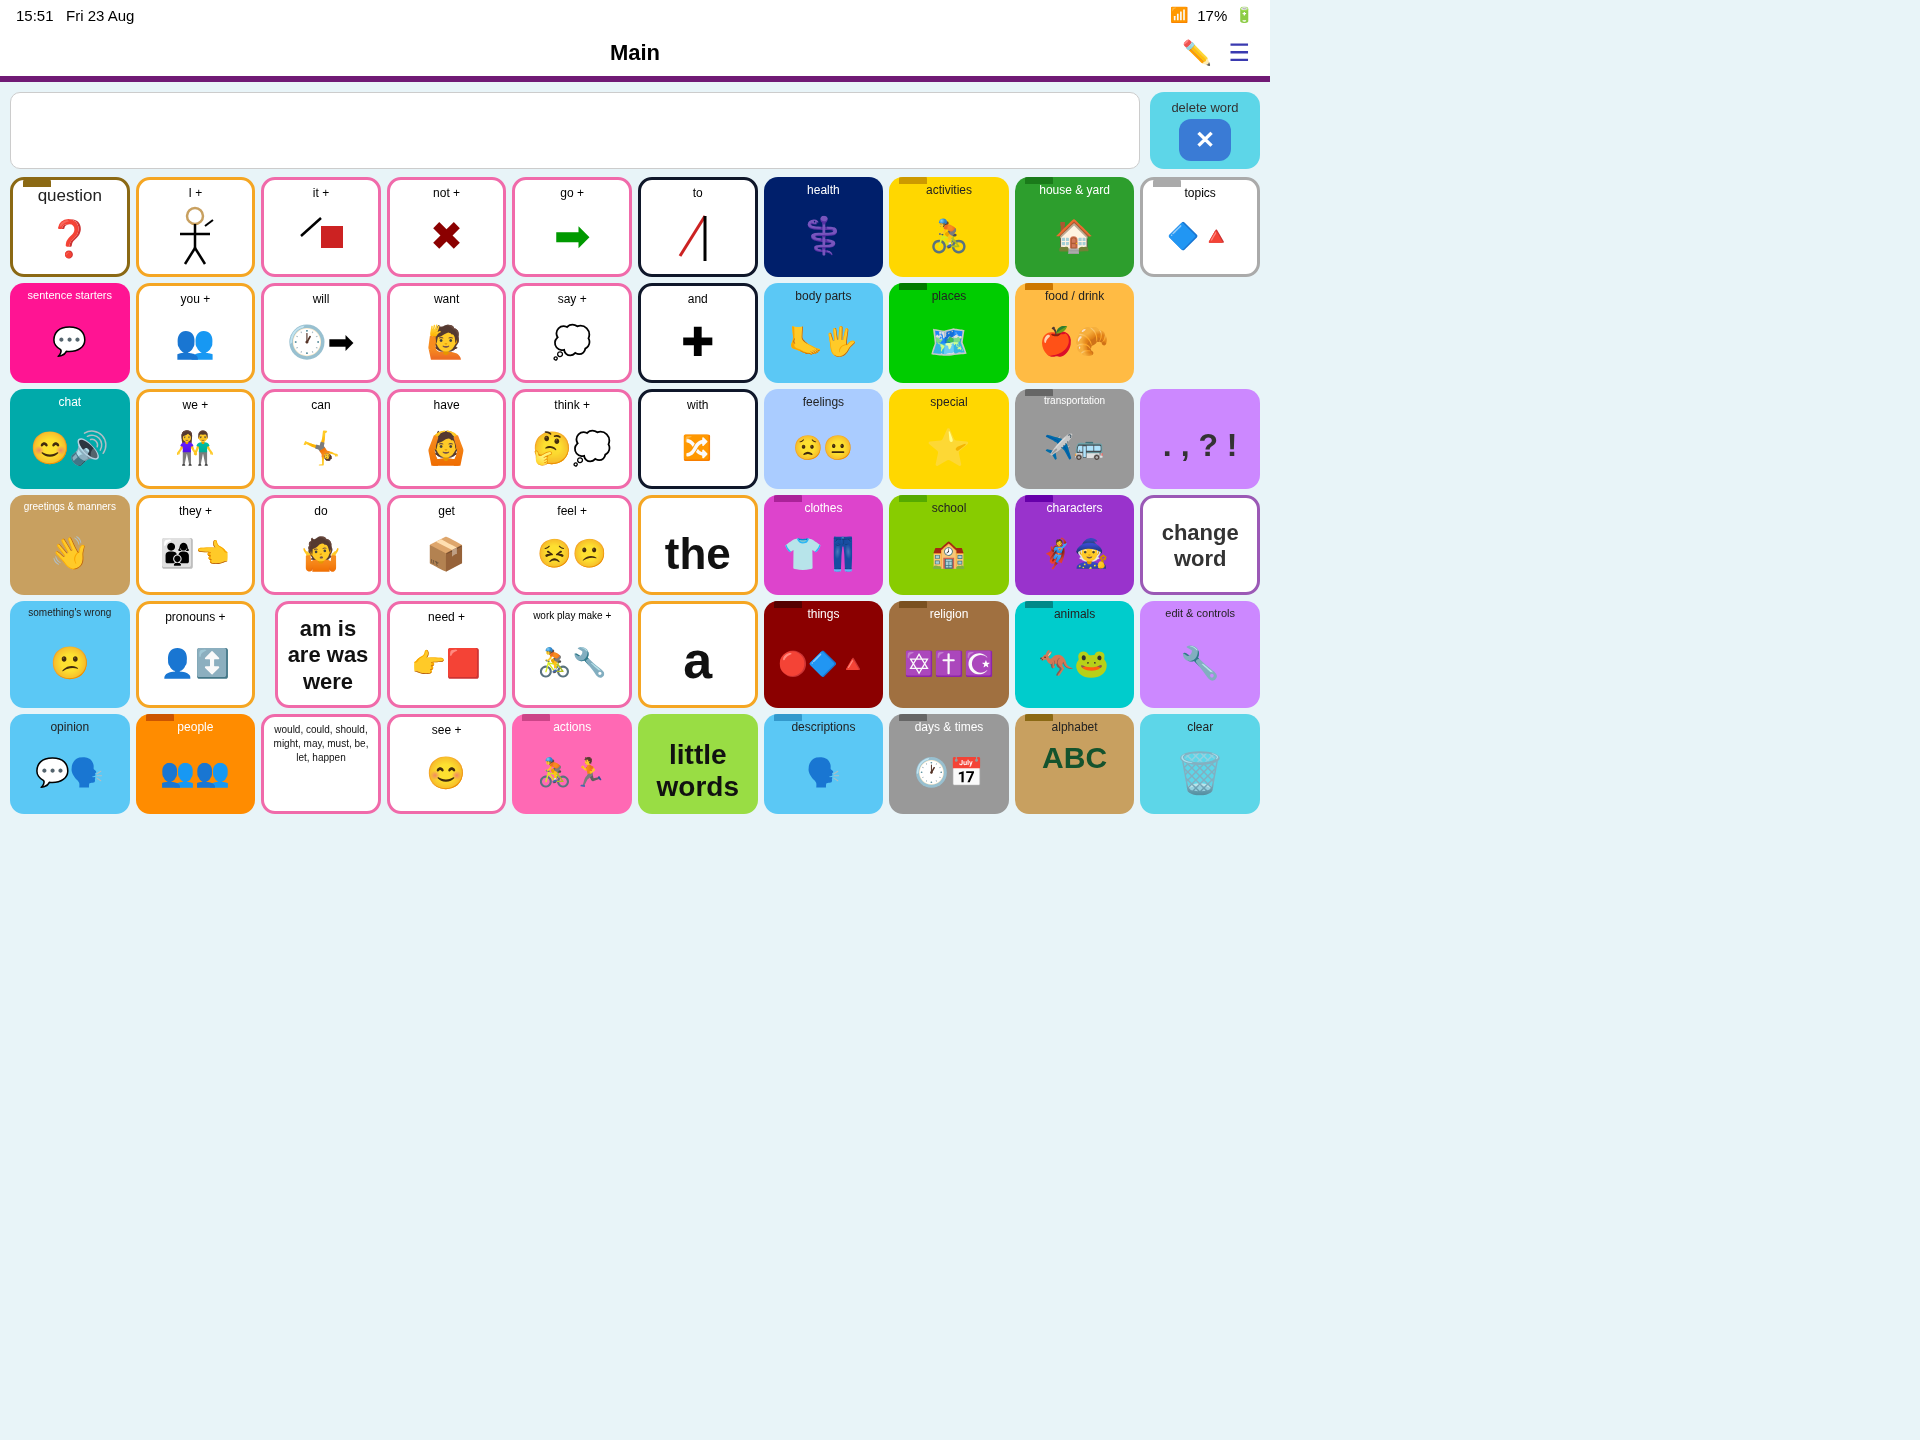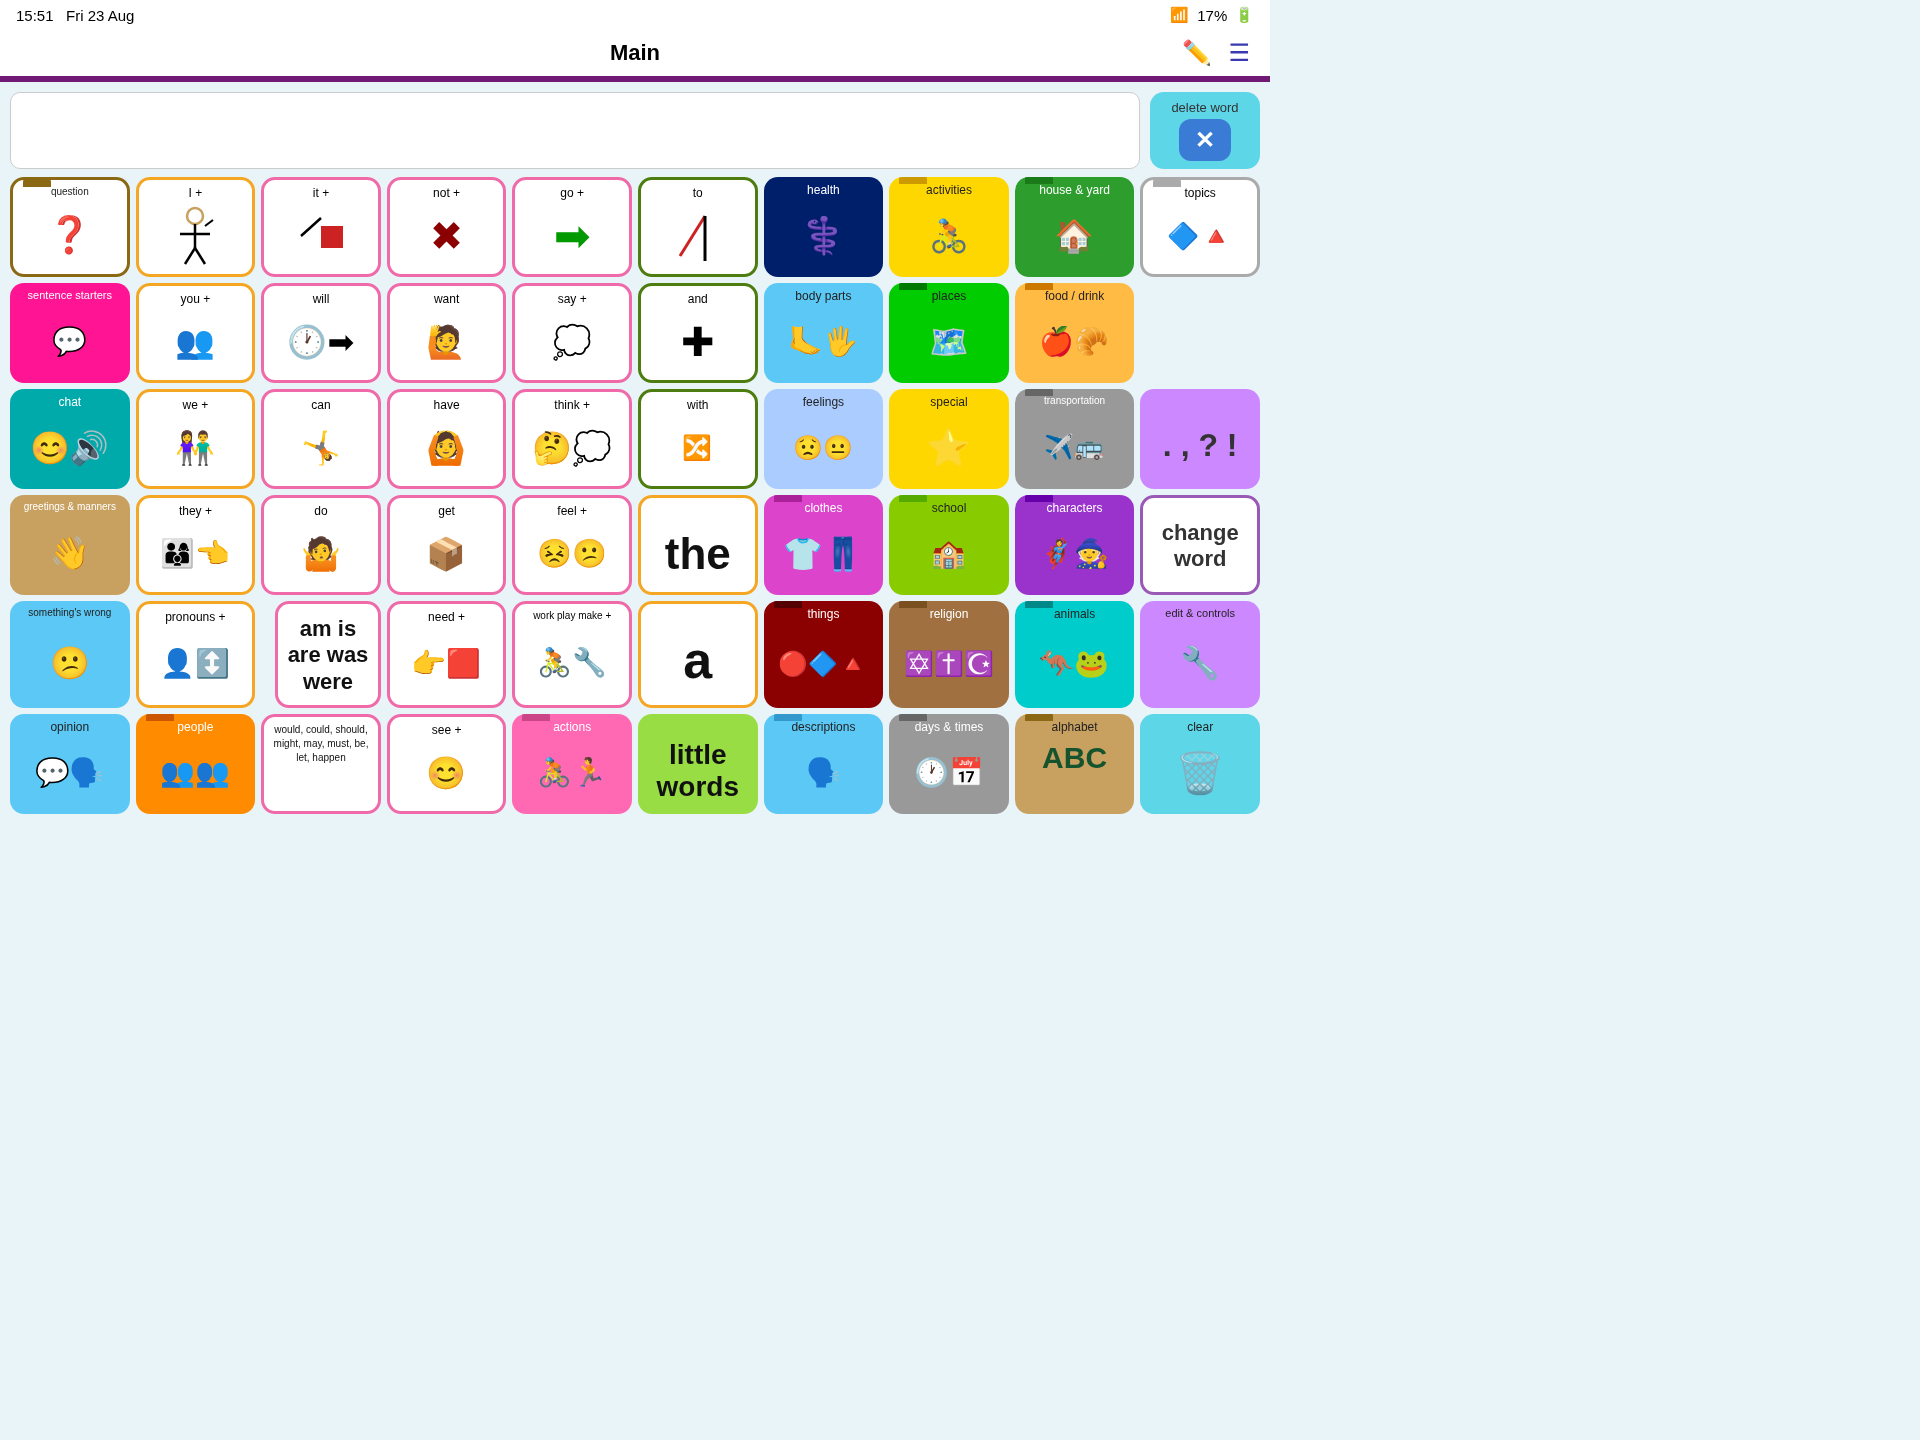--- a/index.html
+++ b/index.html
@@ -117,21 +117,21 @@
       display: flex;
       align-items: center;
       justify-content: center;
       font-size: 32px;
       line-height: 1;
     }
 
     
     .border-orange { border: 3px solid #f5a623; background: white; }
     .border-pink { border: 3px solid #f06aaa; background: white; }
-    .border-green { border: 3px solid #4d7c0f; background: white; }
+    .border-green { border: 3px solid #0f172a; background: white; }
     .border-brown { border: 3px solid #8B6914; background: white; }
     .border-gray { border: 3px solid #aaa; background: white; }
     .border-purple { border: 3px solid #9b59b6; background: white; }
 
     
     .bg-pink { background: #ff69b4; border: none; }
     .bg-hot-pink { background: #ff1493; border: none; }
     .bg-orange { background: #ff8c00; border: none; }
     .bg-navy { background: #001f6b; border: none; justify-content: space-between; }
     .bg-yellow { background: #ffd700; border: none; }
@@ -193,21 +193,21 @@
     </div>
   </div>
 </div>
 
 <div style="padding: 2px 10px 10px 10px; background: #e8f4f8;">
 
   <div style="display:grid; grid-template-columns: repeat(10, 1fr); gap:6px; margin-bottom:6px;">
 
     <div class="cell border-brown" style="border-color:#8B6914; position:relative;">
       <div style="position:absolute;top:-1px;left:10px;width:28px;height:8px;background:#8B6914;border-radius:3px 3px 0 0;"></div>
-      <div class="cell-label cell-label-dark" style="font-size:10px;">question</div>
+      <div class="cell-label cell-label-dark" style="font-size:17px;">question</div>
       <div class="cell-icon" style="font-size:36px;">❓</div>
     </div>
 
     <div class="cell border-orange">
       <div class="cell-label">I +</div>
       <div class="cell-icon">
         <svg width="50" height="60" viewBox="0 0 50 60">
           <circle cx="25" cy="10" r="8" fill="none" stroke="#c8a060" stroke-width="2.5"></circle>
           <line x1="25" y1="18" x2="25" y2="42" stroke="black" stroke-width="2.5"></line>
           <line x1="10" y1="28" x2="40" y2="28" stroke="black" stroke-width="2.5"></line>

